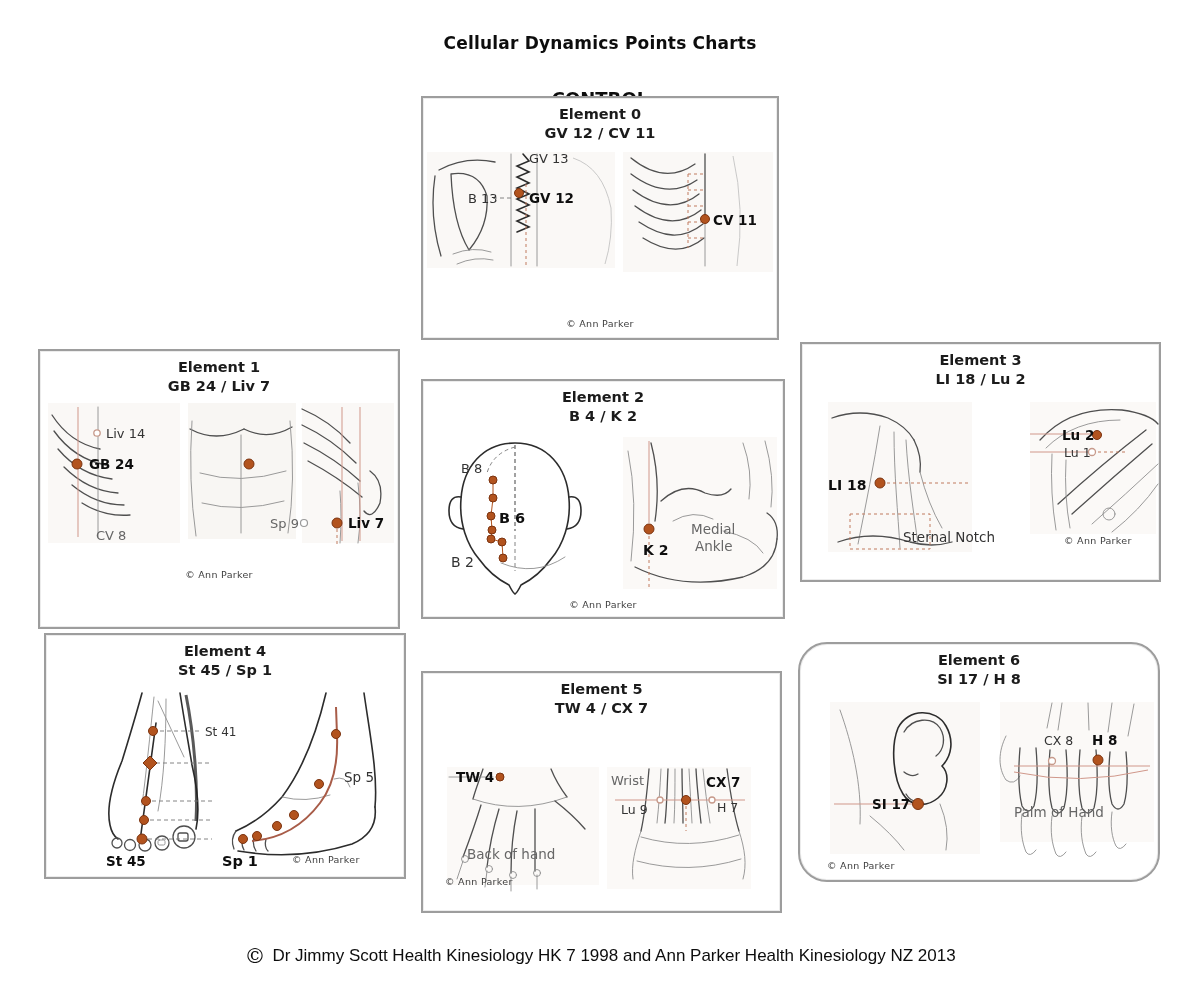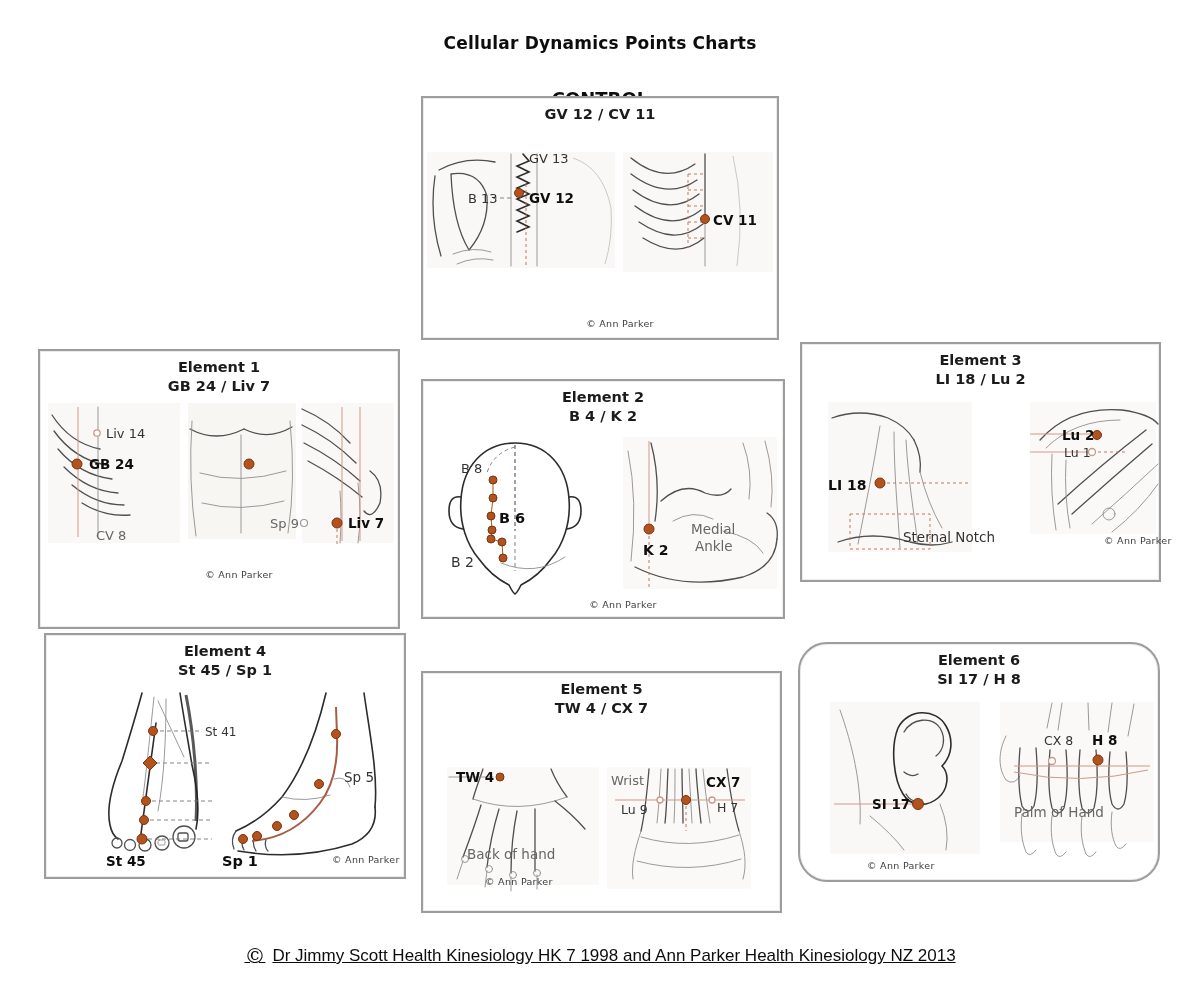--- a/index.html
+++ b/index.html
@@ -20,26 +20,25 @@
     border:2px solid #9d9d9d; box-shadow: inset 0 0 0 1px #ececec;
   }
   .panel-header {
     position:absolute; top:7px; left:0; right:0; text-align:center;
     font-weight:bold; font-size:14.5px; line-height:19px; color:#1b1b1b; z-index:2;
   }
   .panel svg { position:absolute; left:0; top:0; z-index:1; }
   .credit {
     position:absolute; font-size:9.5px; color:#3d3d3d; letter-spacing:0.3px; z-index:2;
     white-space:nowrap;
-    padding-left:40px;
   }
   .credit.center { left:0; right:0; text-align:center; }
   .footer {
     position:absolute; top:944px; left:0; width:1200px; text-align:center;
-    font-family:"Liberation Sans", sans-serif; font-size:17px; color:#0d0d0d;text-decoration:underline;
+    font-family:"Liberation Sans", sans-serif; font-size:17px; color:#0d0d0d;
   }
   .footer .csym { font-size:21px; vertical-align:-2px; margin-right:7px; font-family:"DejaVu Serif",serif; }
   
   .sk  { fill:none; stroke:#4f4f4f; stroke-width:1.3; stroke-linecap:round; }
   .skd { fill:none; stroke:#2c2c2c; stroke-width:1.6; stroke-linecap:round; }
   .skl { fill:none; stroke:#8f8f8f; stroke-width:0.9; stroke-linecap:round; }
   .skf { fill:none; stroke:#bdbdbd; stroke-width:0.8; }
   .dot  { fill:#b2531e; stroke:#7c3410; stroke-width:1; }
   .odot { fill:#ffffff; stroke:#c79a8b; stroke-width:1.3; }
   .odotg{ fill:#ffffff; stroke:#9a9a9a; stroke-width:1.2; }
@@ -53,20 +52,21 @@
   text.lg { font:13px "DejaVu Sans",sans-serif; fill:#666; }
 </style>
 </head>
 <body>
 
 <div class="page-title">Cellular Dynamics Points Charts</div>
 <div class="page-subtitle">CONTROL</div>
 
 <div class="panel" style="left:421px;top:96px;width:358px;height:244px;">
   <div class="panel-header">
+    <div>Element 0</div>
     <div>GV 12 / CV 11</div>
   </div>
   <svg width="354" height="240" viewBox="0 0 354 240">
 
     <g>
       <rect x="4" y="54" width="188" height="116" fill="#faf8f6"></rect>
       <path class="sk" d="M16,72 Q42,58 72,64"></path>
       <path class="sk" d="M12,78 Q6,118 18,158"></path>
       <path class="sk" d="M28,76 Q56,72 64,98 Q66,128 46,152 Q30,126 28,76"></path>
       <path class="skl" d="M30,156 Q50,148 68,154"></path>

